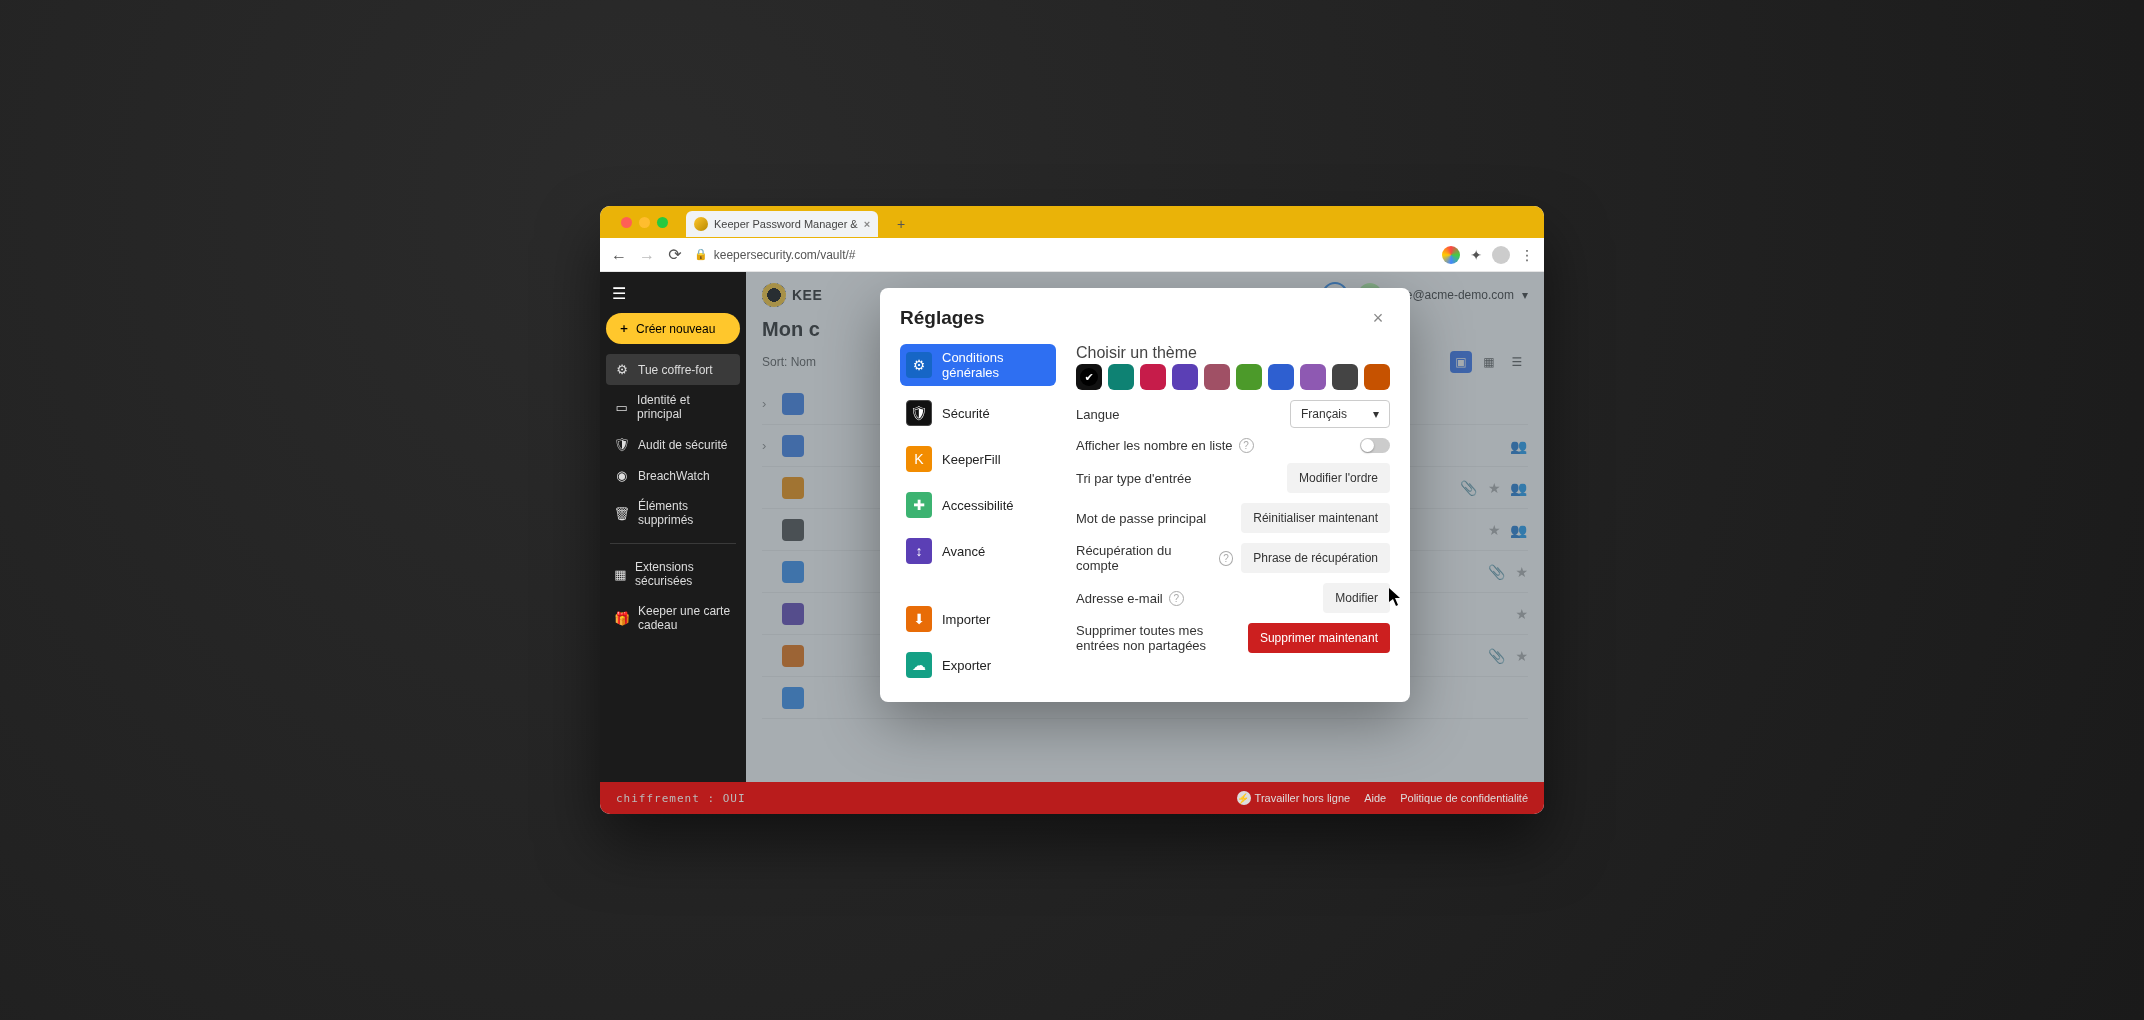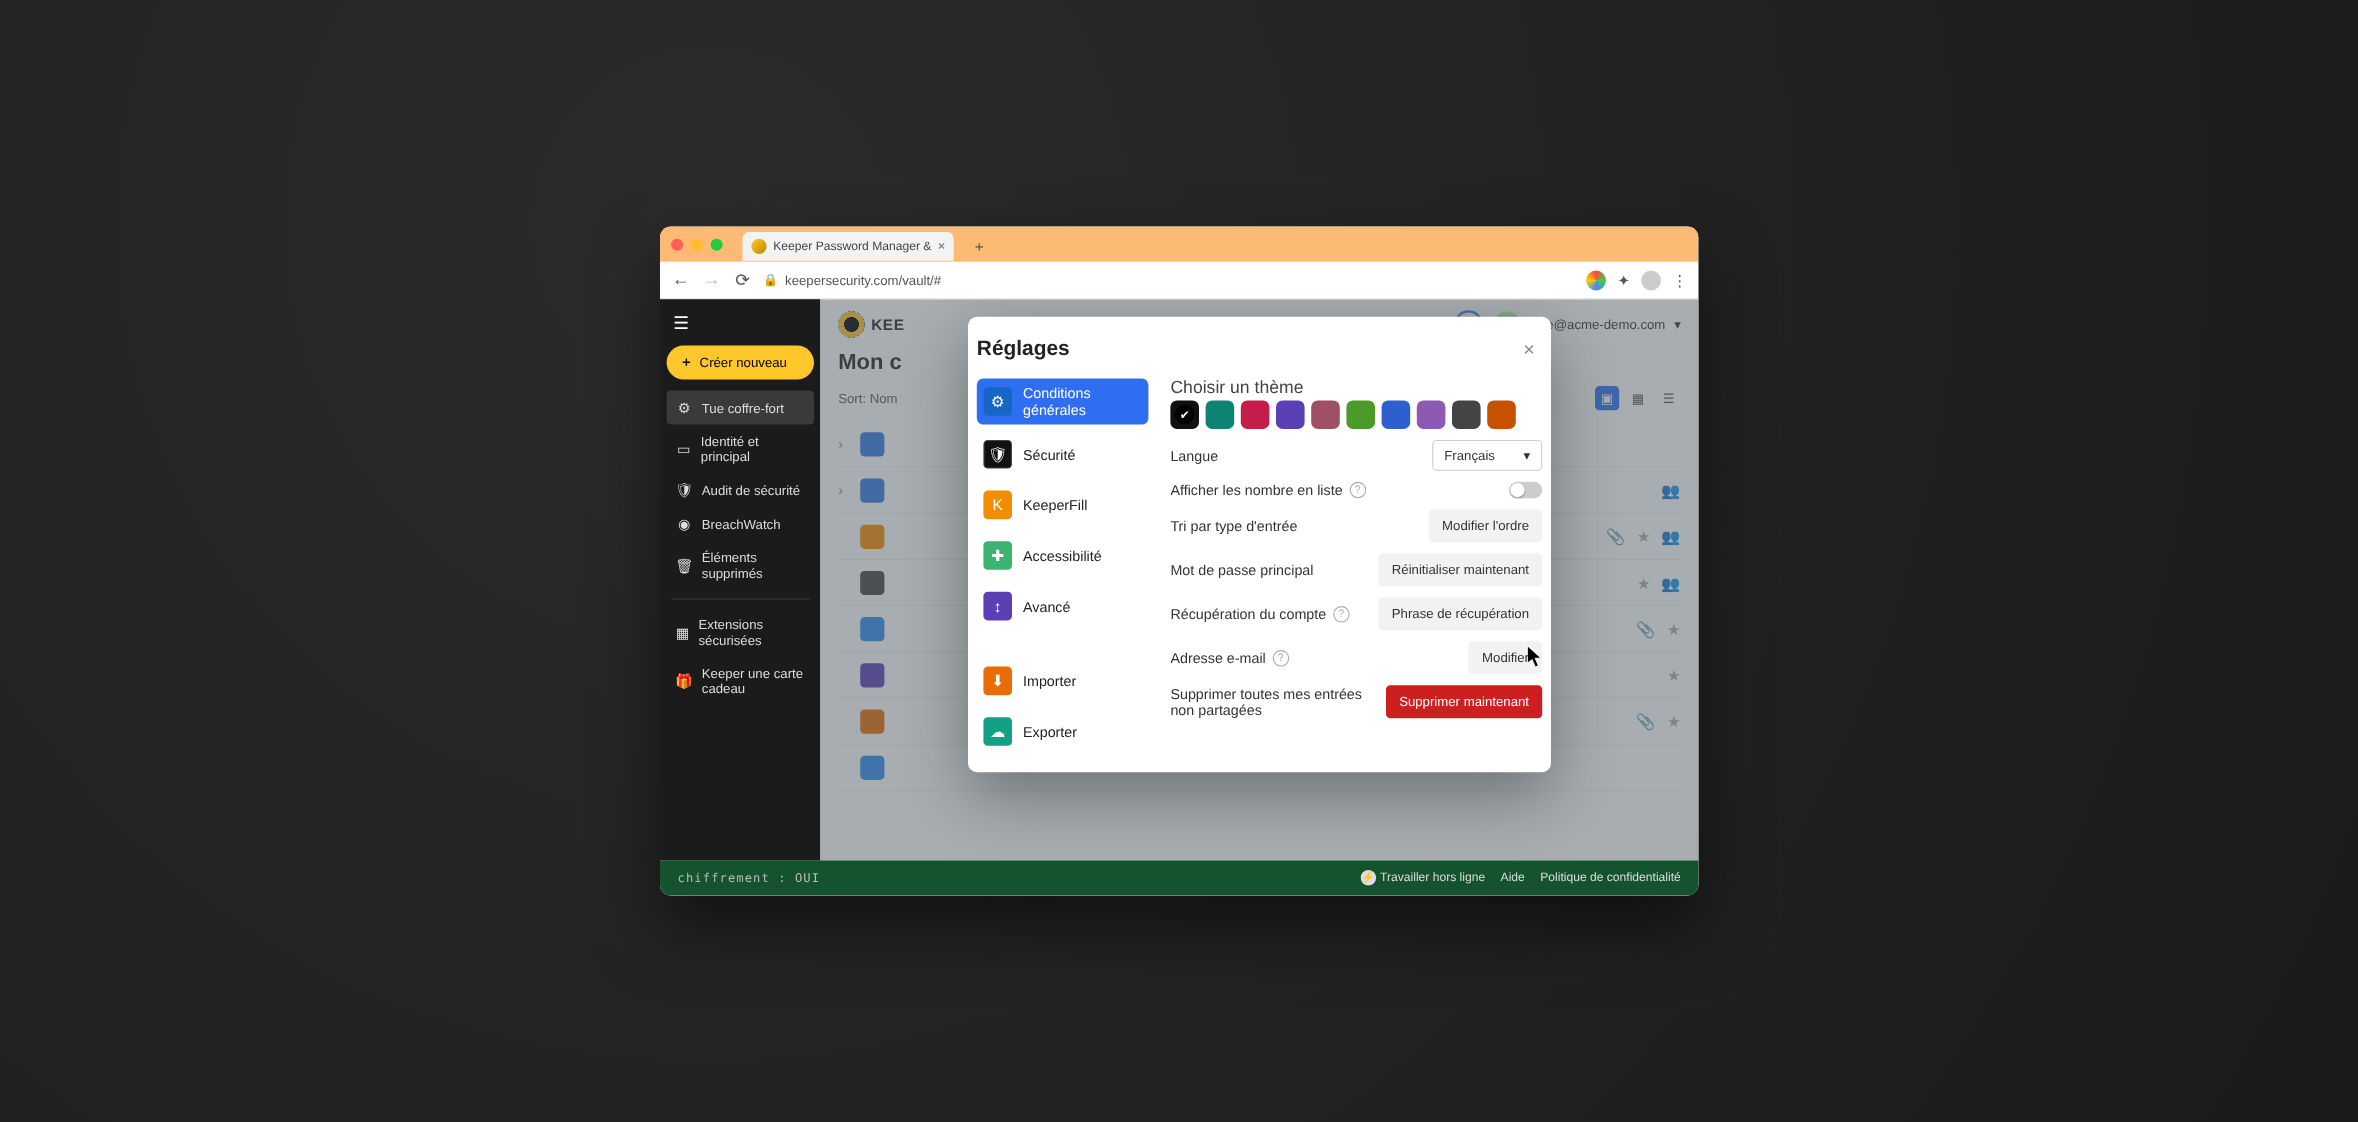--- a/index.html
+++ b/index.html
@@ -30,21 +30,21 @@
     width:944px;
     box-shadow:0 30px 60px rgba(0,0,0,.5);
     border-radius:10px;
     overflow:hidden;
     background:#fff;
     display:flex;flex-direction:column;
     position:relative;
   }
 
   
-  .chrome-tabs{height:32px;background:#fdba74;display:flex;align-items:center;padding:0 10px;gap:8px;}
+  .chrome-tabs{height:32px;background:#eab308;display:flex;align-items:center;padding:0 21px;gap:8px;}
   .traffic{display:flex;gap:7px;margin-right:10px;}
   .dot{width:11px;height:11px;border-radius:50%;}
   .dot.r{background:#ff5f56;}
   .dot.y{background:#ffbd2e;}
   .dot.g{background:#27c93f;}
   .tab{display:flex;align-items:center;gap:6px;background:#f1f3f5;padding:6px 8px;border-radius:6px 6px 0 0;font-size:11px;color:#444;margin-top:4px;min-width:150px;position:relative;}
   .favicon{width:14px;height:14px;border-radius:50%;background:linear-gradient(135deg,#ffc72c,#b98900);}
   .tab-close{color:#888;font-weight:bold;margin-left:auto;}
   .newtab{width:22px;height:22px;display:flex;align-items:center;justify-content:center;color:#555;margin-top:4px;margin-left:4px;}
   .chrome-addr{height:34px;background:#fff;display:flex;align-items:center;gap:10px;padding:0 10px;color:#555;border-bottom:1px solid #e5e5e5;}
@@ -88,21 +88,21 @@
   .row{display:flex;align-items:center;height:42px;border-bottom:1px solid #eee;font-size:13px;}
   .row .chev{width:20px;color:#888;}
   .row .ricon{width:22px;height:22px;border-radius:4px;background:#357ae8;margin-right:8px;}
   .row .title{flex:1;color:#333;}
   .row .rrow-icons{display:flex;gap:10px;color:#aaa;font-size:14px;}
 
   
   .scrim{position:absolute;inset:0;background:rgba(80,92,100,.5);}
 
   
-  .dialog{position:absolute;top:16px;left:50%;transform:translateX(-50%);width:530px;background:#fff;border-radius:8px;box-shadow:0 20px 60px rgba(0,0,0,.35);padding:18px 8px;}
+  .dialog{position:absolute;top:16px;left:50%;transform:translateX(-50%);width:530px;background:#fff;border-radius:8px;box-shadow:0 20px 60px rgba(0,0,0,.35);padding:18px 20px;}
   .dialog-head{display:flex;align-items:center;margin-bottom:14px;}
   .dialog-title{font-size:19px;font-weight:700;}
   .dialog-close{margin-left:auto;color:#888;width:24px;height:24px;display:flex;align-items:center;justify-content:center;font-size:18px;cursor:pointer;}
   .dialog-body{display:flex;gap:20px;}
   .dialog-nav{width:156px;display:flex;flex-direction:column;gap:8px;}
   .dnav-item{display:flex;align-items:center;gap:10px;padding:6px;border-radius:6px;cursor:pointer;font-size:13px;}
   .dnav-item .box{width:26px;height:26px;border-radius:4px;display:flex;align-items:center;justify-content:center;color:#fff;font-size:14px;flex-shrink:0;}
   .dnav-item.active{background:var(--blue-dial);color:#fff;}
   .dnav-item .label{flex:1;}
   .box.c-blue{background:#1666c6;}
@@ -136,21 +136,21 @@
   .pill.danger{background:var(--red);color:#fff;}
   .select{border:1px solid #ccc;border-radius:4px;padding:6px 10px;min-width:100px;display:flex;align-items:center;gap:10px;justify-content:space-between;font-size:12px;color:#333;cursor:pointer;}
   .toggle{width:30px;height:15px;border-radius:10px;background:#ccc;position:relative;cursor:pointer;}
   .toggle::after{content:"";position:absolute;width:13px;height:13px;border-radius:50%;background:#fff;top:1px;left:1px;box-shadow:0 1px 2px rgba(0,0,0,.3);}
   .help{width:15px;height:15px;border-radius:50%;border:1.5px solid #aaa;display:inline-flex;align-items:center;justify-content:center;font-size:10px;color:#aaa;cursor:help;}
 
   
   .cursor{position:absolute;width:14px;height:20px;pointer-events:none;}
 
   
-  .statusbar{height:32px;background:#14532d;color:#ddd;display:flex;align-items:center;padding:0 16px;font-size:11px;}
+  .statusbar{height:32px;background:#b91c1c;color:#ddd;display:flex;align-items:center;padding:0 16px;font-size:11px;}
   .statusbar .right{margin-left:auto;display:flex;gap:14px;align-items:center;}
   .statusbar .mono{font-family:ui-monospace,Menlo,Consolas,monospace;letter-spacing:1px;color:#bbb;}
   .statusbar .bolt{width:14px;height:14px;border-radius:50%;background:#ddd;color:#000;display:inline-flex;align-items:center;justify-content:center;font-size:10px;margin-right:4px;}
 </style>
 </head>
 <body>
 
 <div class="browser">
 
   <div class="chrome-tabs">

